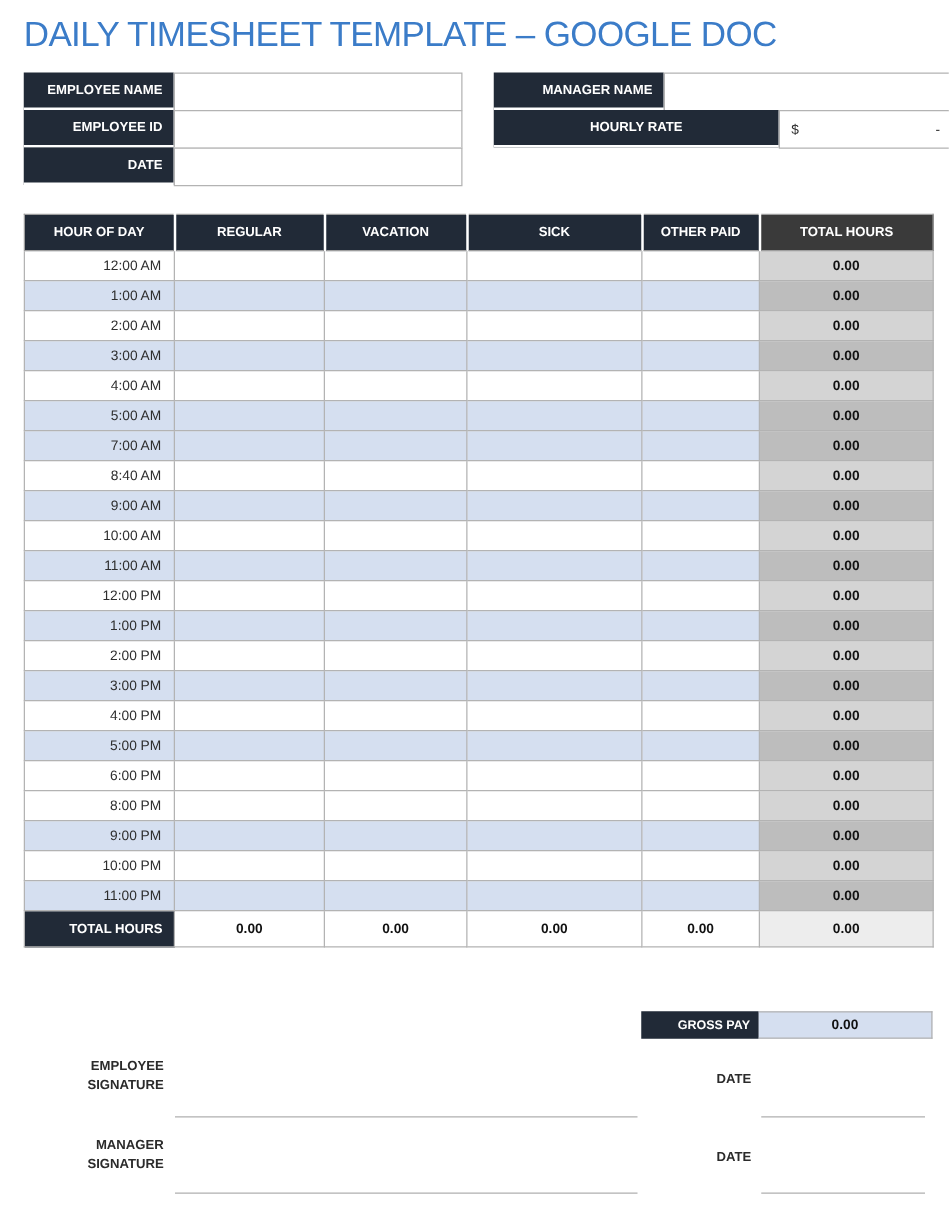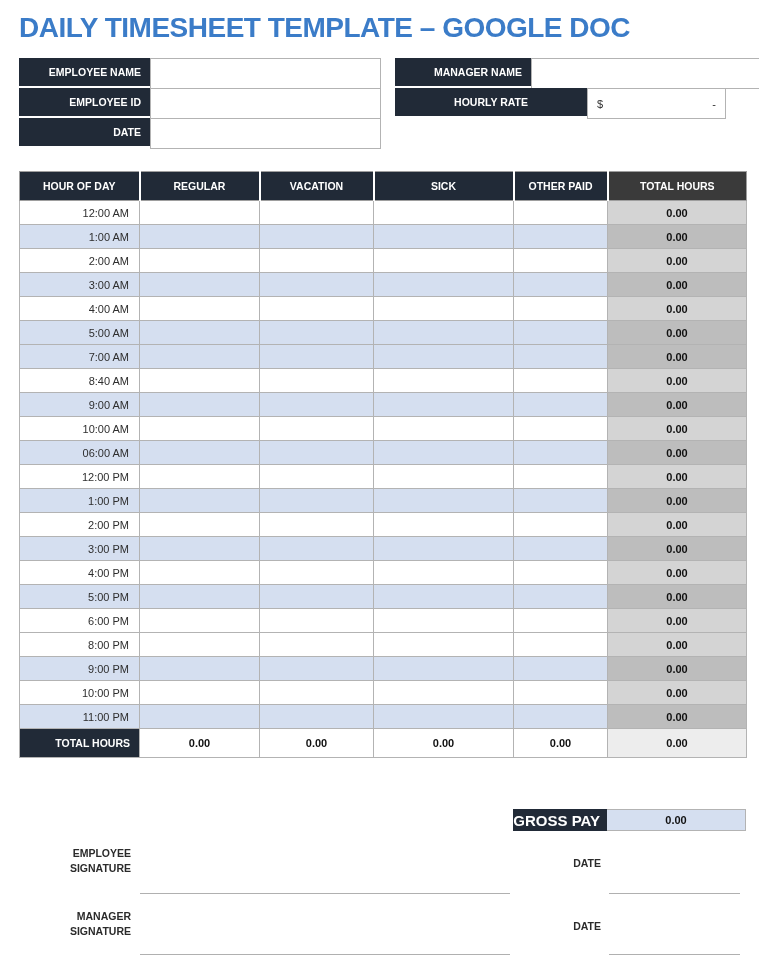--- a/index.html
+++ b/index.html
@@ -7,21 +7,21 @@
   body {
     width: 759px; height: 974px;
     position: relative;
     background: #ffffff;
     font-family: "Liberation Sans", sans-serif;
   }
 
   
   .page-title {
     position: absolute; left: 19px; top: 12px;
-    font-size: 28px; font-weight: 700; letter-spacing: -0.5px;
+    font-size: 28px; font-weight: 400; letter-spacing: -0.5px;
     color: #3b7cc8; white-space: nowrap;
   }
 
   
   .info-section { position: absolute; left: 19px; top: 58px; width: 727px; height: 92px; }
   .info-group { position: absolute; top: 0; }
   .info-group.left  { left: 0; }
   .info-group.right { left: 376px; }
   .info-row { display: flex; height: 30px; }
   .info-label {
@@ -30,23 +30,23 @@
     display: flex; align-items: center; justify-content: flex-end;
     padding-right: 9px; border-bottom: 2px solid #ffffff;
   }
   .info-label.centered { justify-content: center; padding-right: 0; }
   .info-field {
     background: #ffffff; border: 1px solid #b3b3b3; margin-bottom: -1px;
     font-size: 11px; color: #2e2e2e;
     display: flex; align-items: center; justify-content: space-between;
     padding: 0 9px;
   }
-  .w120 { width: 131px; } .w231 { width: 231px; }
+  .w120 { width: 120px; } .w231 { width: 231px; }
   .w136 { width: 136px; } .w235 { width: 235px; }
-  .w232 { width: 192px; } .w139 { width: 139px; }
+  .w232 { width: 228px; } .w139 { width: 139px; }
 
   
   .timesheet {
     position: absolute; left: 19px; top: 171px; width: 727px;
     border-collapse: collapse; table-layout: fixed;
     border: 1px solid #9e9e9e;
   }
   .timesheet th {
     background: #212a37; color: #ffffff;
     font-size: 10.5px; font-weight: 700; text-align: center;
@@ -66,21 +66,21 @@
   .timesheet tr.totals-row td.totals-label {
     background: #212a37; color: #ffffff; font-size: 10.5px;
     text-align: right; padding-right: 9px;
   }
   .timesheet tr.totals-row td.totcol { background: #ededed; }
 
   
   .gross-row { position: absolute; left: 513px; top: 809px; display: flex; height: 22px; }
   .gross-label {
     width: 94px; background: #212a37; color: #ffffff;
-    font-size: 15px; font-weight: 700;
+    font-size: 10px; font-weight: 700;
     display: flex; align-items: center; justify-content: flex-end; padding-right: 7px; text-align: center;
   }
   .gross-value {
     width: 139px; background: #d5dff0; color: #111111;
     font-size: 11px; font-weight: 700;
     display: flex; align-items: center; justify-content: center;
     border: 1px solid #b3b3b3; border-left: none;
   }
 
   
@@ -232,21 +232,21 @@
       </tr>
       <tr>
         <td class="hour">10:00 AM</td>
         <td></td>
         <td></td>
         <td></td>
         <td></td>
         <td class="totcol">0.00</td>
       </tr>
       <tr class="alt">
-        <td class="hour">06:00 AM</td>
+        <td class="hour">11:00 AM</td>
         <td></td>
         <td></td>
         <td></td>
         <td></td>
         <td class="totcol">0.00</td>
       </tr>
       <tr>
         <td class="hour">12:00 PM</td>
         <td></td>
         <td></td>

